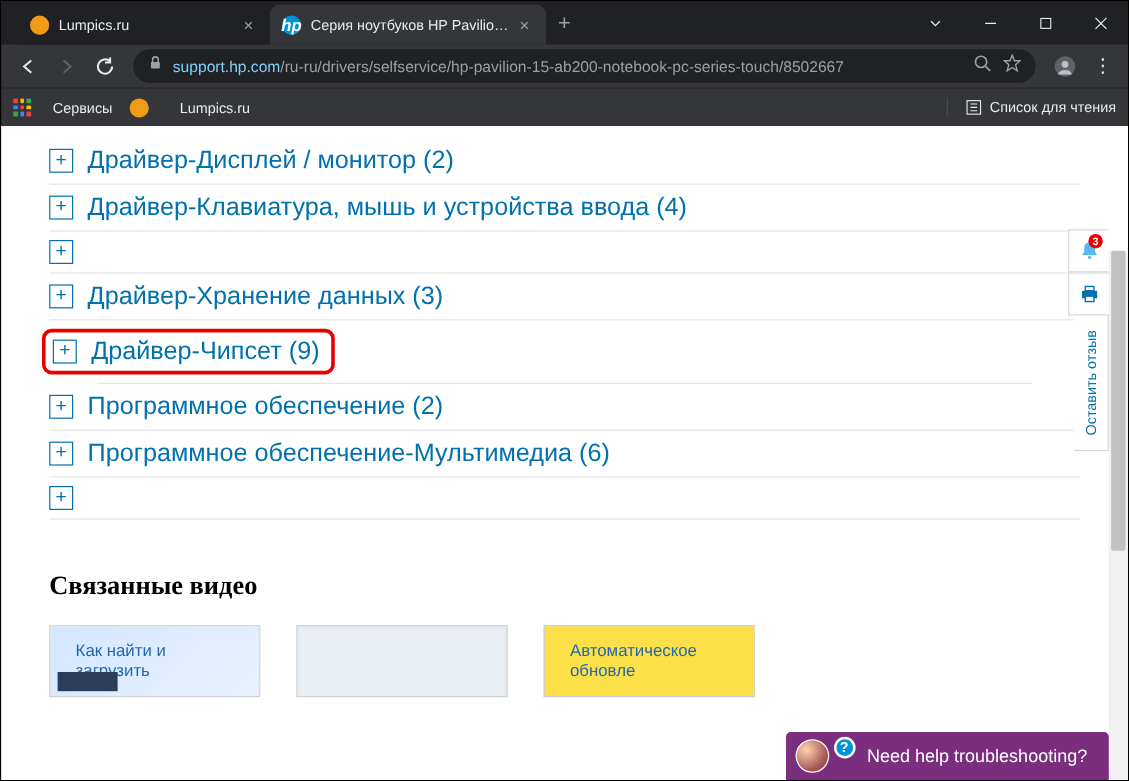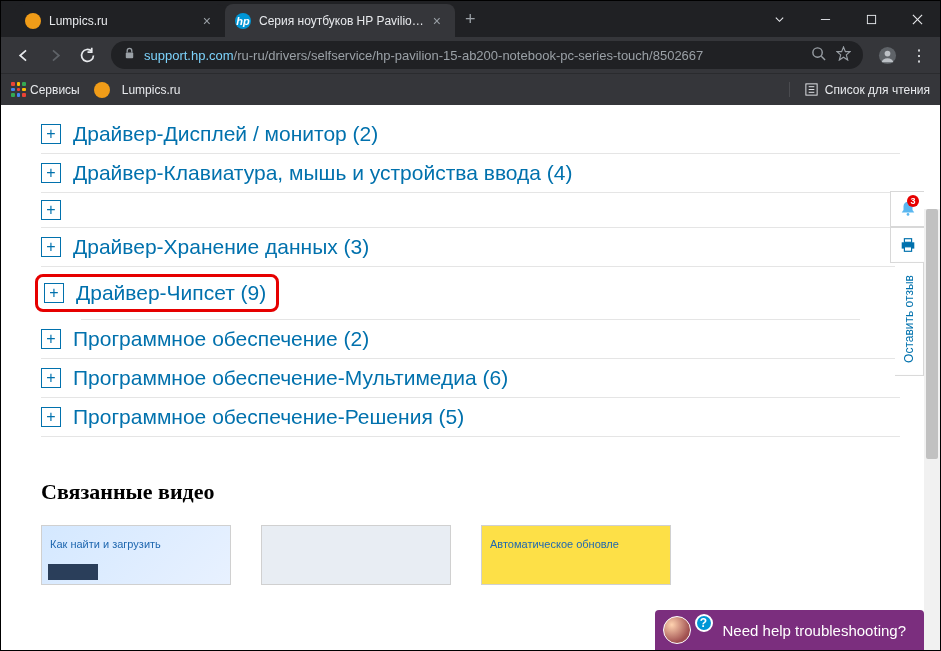--- a/index.html
+++ b/index.html
@@ -5,21 +5,21 @@
     * { margin: 0; padding: 0; box-sizing: border-box; }
     body { width: 941px; height: 651px; font-family: 'Segoe UI', Arial, sans-serif; background: #202124; overflow: hidden; border: 1px solid #000; position: relative; }
     
     
     .titlebar { height: 36px; background: #202124; display: flex; align-items: center; }
     .tab-strip { display: flex; height: 100%; padding-left: 14px; flex: 1; }
     .tab { display: flex; align-items: center; padding: 0 10px; height: 33px; margin-top: 3px; border-radius: 8px 8px 0 0; background: #202124; color: #e8eaed; font-size: 12px; min-width: 210px; max-width: 230px; cursor: pointer; }
     .tab.active { background: #35363a; }
     .tab-favicon { width: 16px; height: 16px; border-radius: 50%; margin-right: 8px; display: flex; align-items: center; justify-content: center; flex-shrink: 0; }
     .favicon-lumpics { background: #f09c18; }
-    .favicon-hp { background: #0096d6; color: white; font-size: 11px; font-weight: bold; font-style: italic; }
+    .favicon-hp { background: #0096d6; color: white; font-size: 14px; font-weight: bold; font-style: italic; }
     .tab-title { white-space: nowrap; overflow: hidden; text-overflow: ellipsis; flex: 1; }
     .tab-close { color: #9aa0a6; font-size: 14px; padding: 0 4px; flex-shrink: 0; margin-left: 4px; }
     .new-tab { color: #9aa0a6; font-size: 18px; padding: 0 10px; align-self: center; }
     .titlebar-buttons { display: flex; height: 100%; }
     .titlebar-btn { width: 46px; display: flex; align-items: center; justify-content: center; color: #e8eaed; font-size: 12px; }
     .titlebar-btn svg { width: 11px; height: 11px; }
     
     
     .toolbar { height: 36px; background: #35363a; display: flex; align-items: center; padding: 0 8px; gap: 4px; }
     .nav-btn { width: 28px; height: 28px; display: flex; align-items: center; justify-content: center; color: #9aa0a6; border-radius: 50%; }
@@ -28,42 +28,42 @@
     .omnibox-lock { color: #9aa0a6; margin-right: 8px; }
     .omnibox-url { color: #e8eaed; font-size: 13px; flex: 1; white-space: nowrap; overflow: hidden; }
     .omnibox-url .domain { color: #7dd3fc; }
     .omnibox-url .path { color: #9aa0a6; }
     .omnibox-actions { display: flex; gap: 10px; color: #9aa0a6; }
     .menu-dots { color: #e8eaed; padding: 0 6px; font-size: 16px; letter-spacing: -1px; }
     
     
     .bookmarks-bar { height: 32px; background: #35363a; border-top: 1px solid #2a2b2e; display: flex; align-items: center; padding: 0 10px; justify-content: space-between; }
     .bookmarks-left { display: flex; align-items: center; gap: 14px; }
-    .bookmark-item { display: flex; align-items: center; gap: 4px; color: #e8eaed; font-size: 12px; cursor: pointer; }
+    .bookmark-item { display: flex; align-items: center; gap: 18px; color: #e8eaed; font-size: 12px; cursor: pointer; }
     .apps-icon { width: 15px; height: 15px; display: grid; grid-template-columns: repeat(3,1fr); gap: 1.5px; }
     .apps-icon span { background: linear-gradient(45deg, #ea4335, #fbbc04, #34a853, #4285f4); border-radius: 1px; width: 3.5px; height: 3.5px; }
     .apps-icon span:nth-child(1){background:#ea4335}.apps-icon span:nth-child(2){background:#fbbc04}.apps-icon span:nth-child(3){background:#34a853}
     .apps-icon span:nth-child(4){background:#4285f4}.apps-icon span:nth-child(5){background:#ea4335}.apps-icon span:nth-child(6){background:#fbbc04}
     .apps-icon span:nth-child(7){background:#34a853}.apps-icon span:nth-child(8){background:#4285f4}.apps-icon span:nth-child(9){background:#ea4335}
-    .reading-list { display: flex; align-items: center; gap: 6px; color: #e8eaed; font-size: 12px; border-left: 1px solid #4a4b4f; padding-left: 14px; cursor: pointer; }
+    .reading-list { display: flex; align-items: flex-start; gap: 6px; color: #e8eaed; font-size: 12px; border-left: 1px solid #4a4b4f; padding-left: 14px; cursor: pointer; }
     
     
     .page-container { position: absolute; top: 104px; left: 0; right: 0; bottom: 0; background: #fff; display: flex; }
     .main-content { flex: 1; overflow: auto; padding: 0 0 0 0; background: #fff; position: relative; }
     .drivers-list { margin: 10px 40px 0 40px; }
     .driver-item { display: flex; align-items: center; padding: 7px 0; border-bottom: 1px solid #e5e5e5; cursor: pointer; }
     .expand-btn { width: 20px; height: 20px; border: 1px solid #0171ad; display: flex; align-items: center; justify-content: center; color: #0171ad; font-size: 16px; margin-right: 12px; line-height: 1; flex-shrink: 0; }
     .driver-label { color: #0171ad; font-size: 21px; font-weight: 300; }
     .driver-item.highlighted .highlight-wrap { border: 3px solid #e60000; border-radius: 8px; padding: 4px 10px 4px 6px; margin-left: -6px; display: flex; align-items: center; }
     .driver-item.highlighted { border-bottom: none; }
     .divider-line { border-bottom: 1px solid #e5e5e5; margin: 0 40px; }
 
     .related-videos-heading { margin: 42px 40px 20px 40px; font-size: 22px; font-weight: bold; font-family: Georgia, serif; color: #000; }
     .videos-row { display: flex; gap: 30px; margin: 0 40px; }
-    .video-card { width: 190px; height: 60px; border: 1px solid #d0d0d0; background: linear-gradient(135deg, #d4e8ff 0%, #e8f1ff 100%); font-size: 11px; color: #2068b0; padding: 12px 8px; overflow: hidden; position: relative; cursor: pointer; }
+    .video-card { width: 176px; height: 60px; border: 1px solid #d0d0d0; background: linear-gradient(135deg, #d4e8ff 0%, #e8f1ff 100%); font-size: 14px; color: #2068b0; padding: 12px 21px; overflow: hidden; position: relative; cursor: pointer; }
     .video-card .thumb-strip { position: absolute; bottom: 4px; left: 6px; width: 50px; height: 16px; background: #2a3e5a; }
     .video-card-2 { background: #e8edf3; }
     .video-card-3 { background: #fde047; }
 
     
     .right-widgets { position: absolute; right: 0; top: 104px; display: flex; flex-direction: column; align-items: flex-end; }
     .widget-box { background: #fff; border: 1px solid #d8d8d8; border-right: none; width: 34px; height: 36px; display: flex; align-items: center; justify-content: center; position: relative; }
     .notif-icon { position: relative; }
     .notif-badge { position: absolute; top: 3px; right: 5px; background: #e60000; color: #fff; font-size: 9px; border-radius: 50%; width: 12px; height: 12px; display: flex; align-items: center; justify-content: center; font-weight: bold; }
     .feedback-tab { background: #fff; border: 1px solid #d8d8d8; border-right: none; color: #0171ad; font-size: 12px; writing-mode: vertical-rl; transform: rotate(180deg); padding: 12px 7px; cursor: pointer; margin-top: -1px; }
@@ -230,21 +230,20 @@
       <div class="driver-item">
         <span class="expand-btn">+</span>
         <span class="driver-label">Программное обеспечение (2)</span>
       </div>
       <div class="driver-item">
         <span class="expand-btn">+</span>
         <span class="driver-label">Программное обеспечение-Мультимедиа (6)</span>
       </div>
       <div class="driver-item">
         <span class="expand-btn">+</span>
-        <span class="driver-label">Программное обеспечение-Решения (5)</span>
       </div>
     </div>
 
     <h2 class="related-videos-heading">Связанные видео</h2>
     <div class="videos-row">
       <div class="video-card">
         <span>Как найти и загрузить</span>
         <div class="thumb-strip"></div>
       </div>
       <div class="video-card video-card-2">

